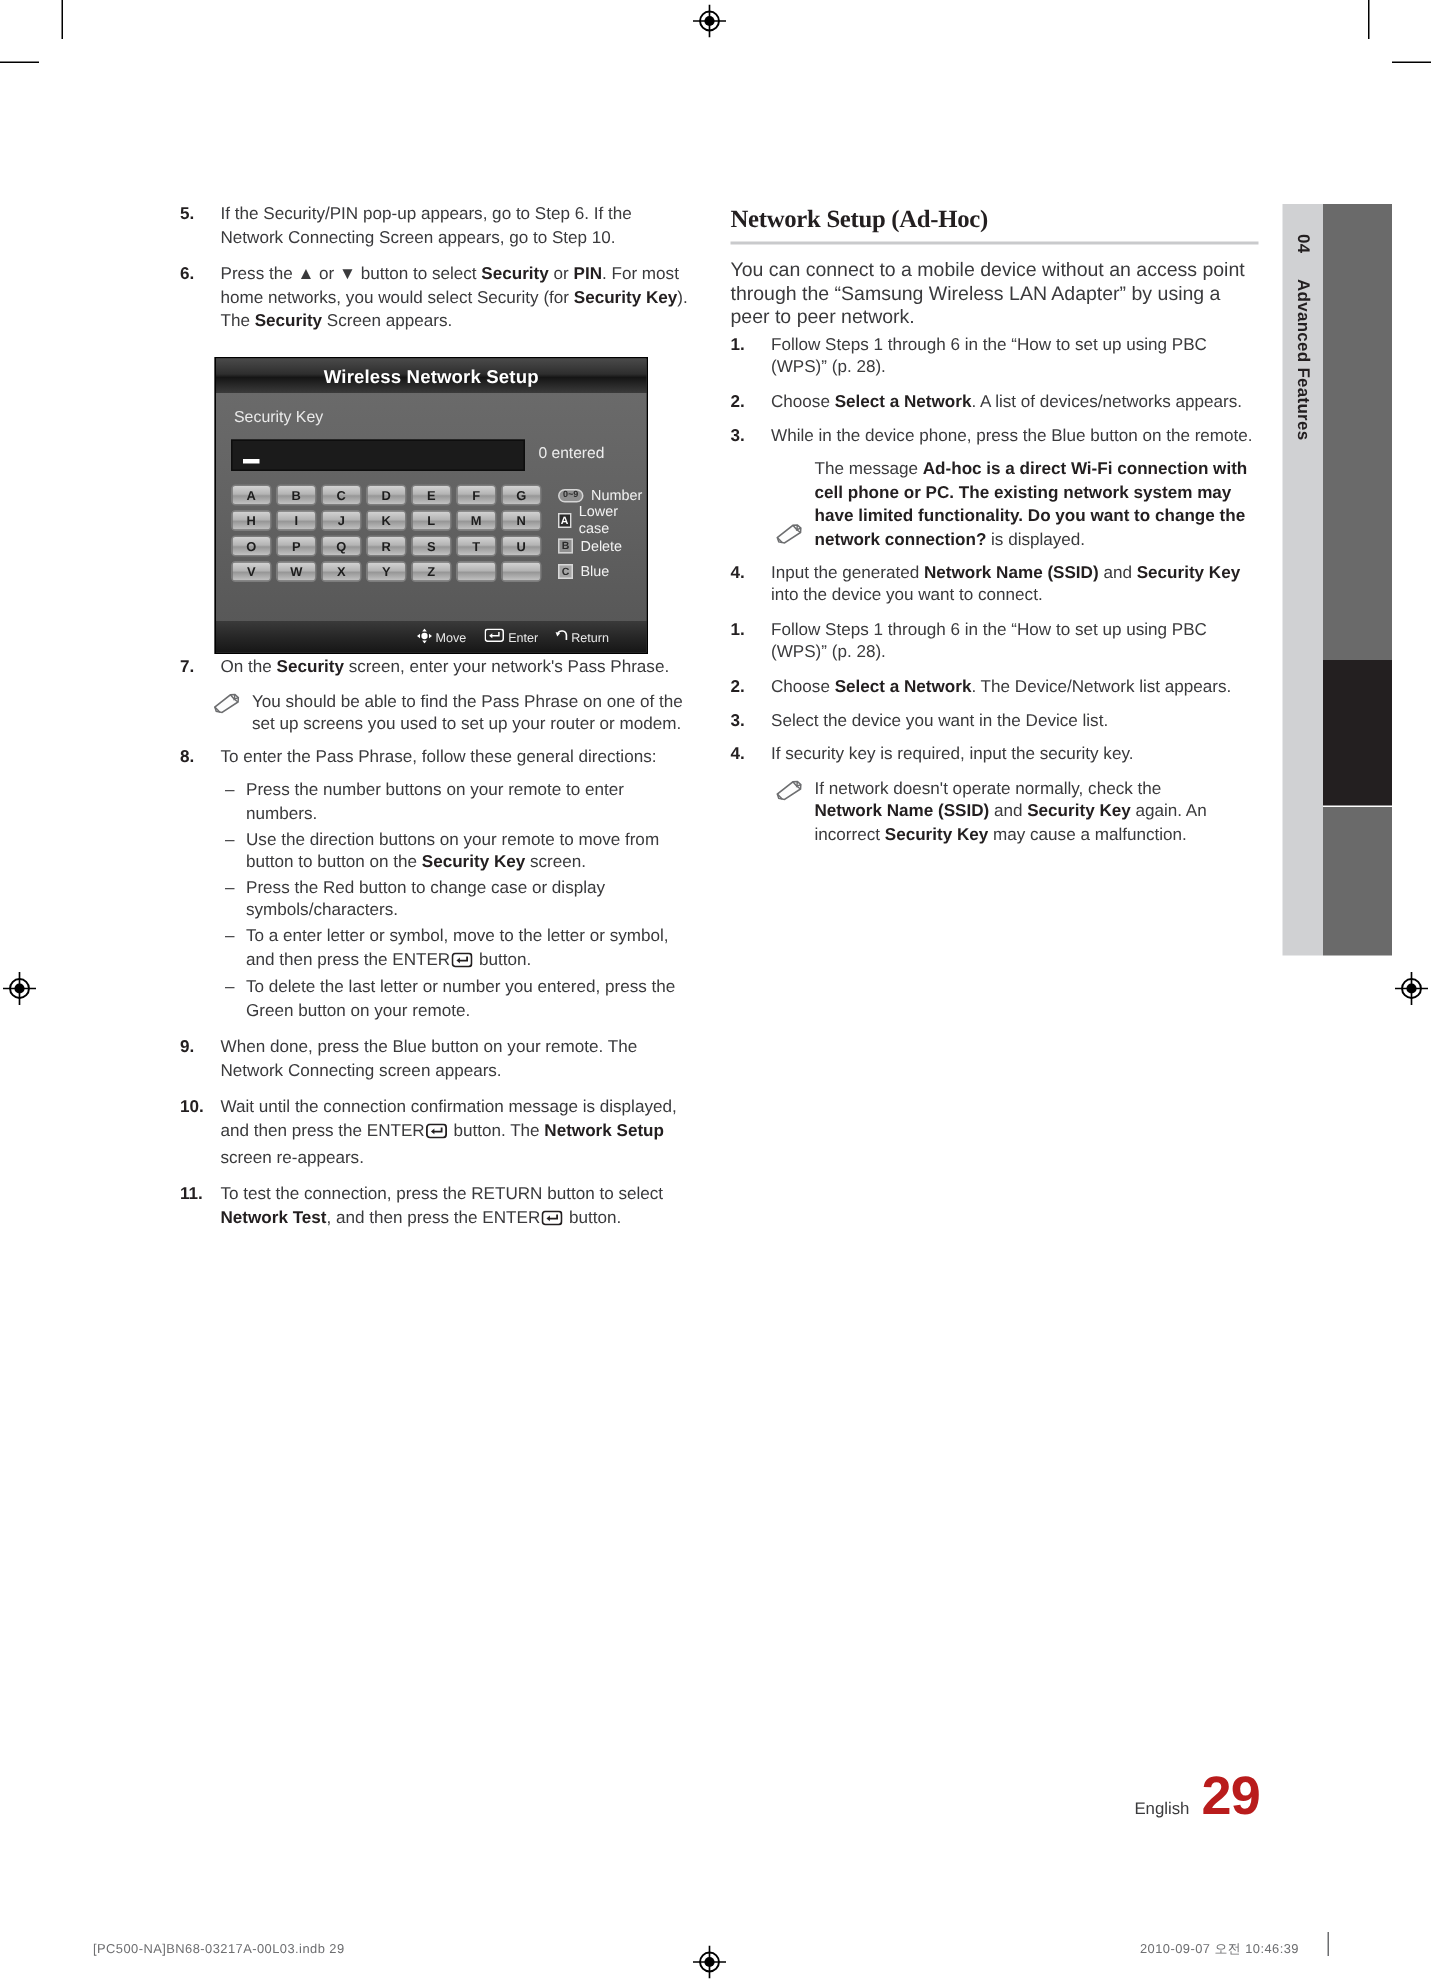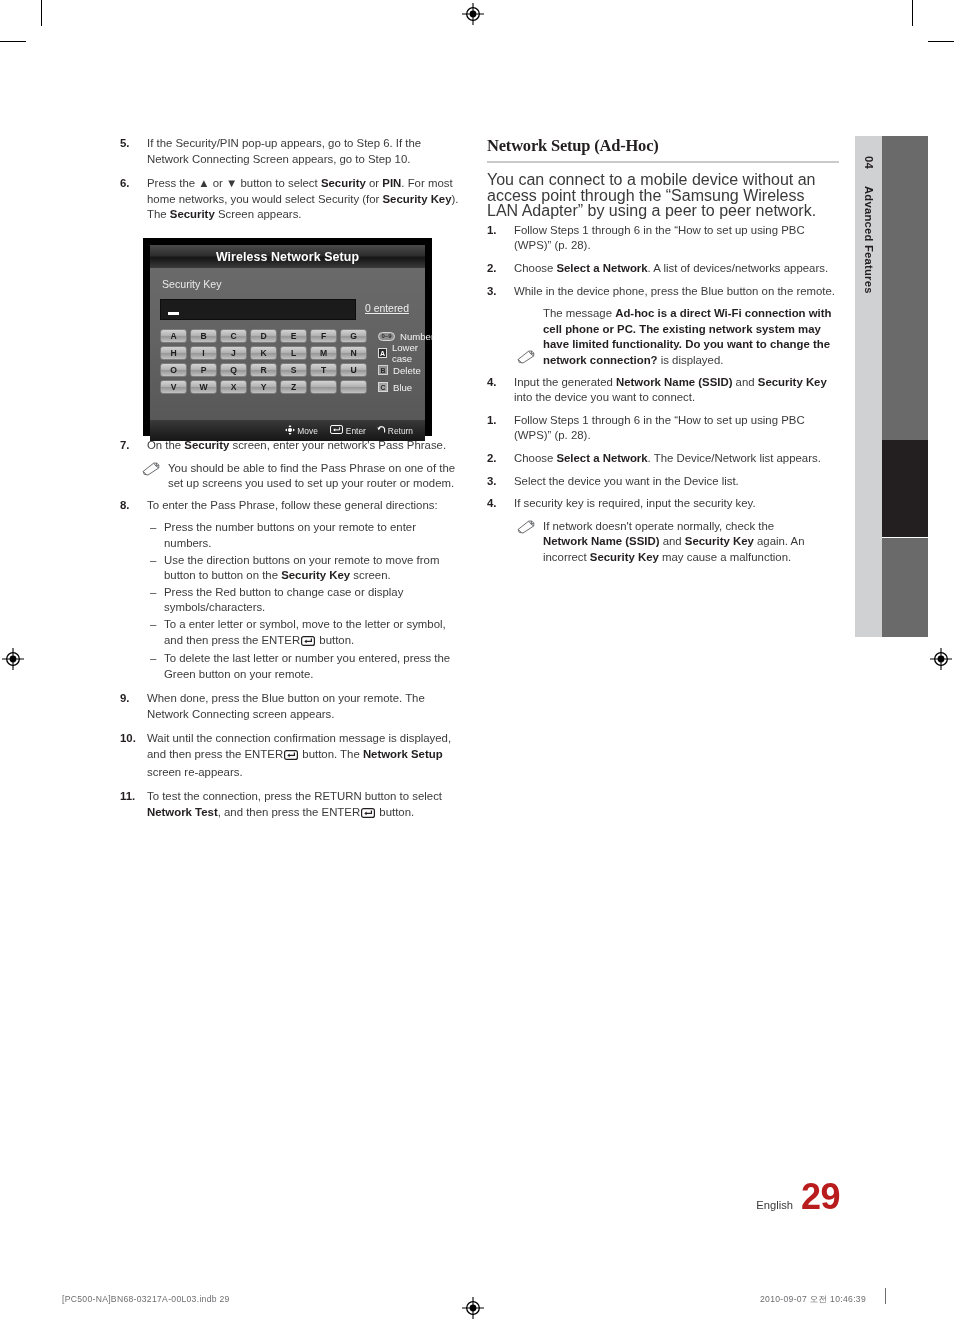--- a/index.html
+++ b/index.html
@@ -94,33 +94,33 @@
   .h2 {
     font-size:11.6px;
     font-weight:bold;
     color:#231f20;
     margin:14px 0 2px 0;
     display:inline-block;
     padding-bottom:2px;
   }
   .h2wrap { border-bottom:1.2px solid #3a3a3c; display:inline-block; margin-bottom:7px;}
   .intro {
-    font-size:16px;
+    font-size:13px;
     line-height:15.6px;
     color:#3a3a3c;
     margin:0 0 4px 0;
   }
 
   
   .osd {
     position:absolute;
     left:143px; top:238px;
     width:289px; height:198px;
     background:#5e5e5e;
-    border:7px solid #000000;
+    border:1px solid #000000;
   }
   .osd-title {
     height:23px;
     background: linear-gradient(to bottom,#4a4a4a 0%, #2e2e2e 45%, #151515 55%, #3b3b3b 100%);
     color:#ffffff;
     font-size:12.4px;
     font-weight:bold;
     display:flex; align-items:center; justify-content:center;
     letter-spacing:0.1px;
   }
@@ -141,21 +141,21 @@
     background:#1b1b1b;
     border:1px solid #0d0d0d;
     position:relative;
   }
   .osd-caret {
     position:absolute; left:7px; top:12px;
     width:11px; height:3px; background:#ffffff;
   }
   .osd-entered {
     color:#ededed; font-size:10.4px;
-    margin-left:9px; padding-top:4px;text-decoration:underline;
+    margin-left:9px; padding-top:4px;
   }
 
   .kb { margin-top:9px; display:flex; }
   .kb-grid { display:grid; grid-template-columns: repeat(7, 27px); gap:3px 3px; }
   .key {
     width:27px; height:14px;
     border-radius:3px;
     background: linear-gradient(to bottom,#d3d3d3 0%,#b4b4b4 45%,#979797 55%,#c2c2c2 100%);
     border:1px solid #7d7d7d;
     color:#1d1d1d;
@@ -183,21 +183,21 @@
     font-size:7px; font-weight:bold; line-height:1;
   }
   .badge-a { background:#2b2b2b; color:#fff; border:1px solid #dcdcdc;}
   .badge-b { background:#8f8f8f; color:#2b2b2b; border:1px solid #d2d2d2;}
   .badge-c { background:#a5a5a5; color:#2b2b2b; border:1px solid #d8d8d8;}
 
   .osd-foot {
     height:21px;
     background: linear-gradient(to bottom,#3a3a3a 0%,#272727 50%,#161616 100%);
     display:flex; align-items:center; justify-content:flex-end;
-    padding-right:12px;
+    padding-right:25px;
     color:#e6e6e6; font-size:8.4px;
     gap:11px;
   }
   .foot-item { display:flex; align-items:center; gap:2px; }
 
   
   .tab-light {
     position:absolute;
     left:855px; top:136px;
     width:27px; height:501px;

